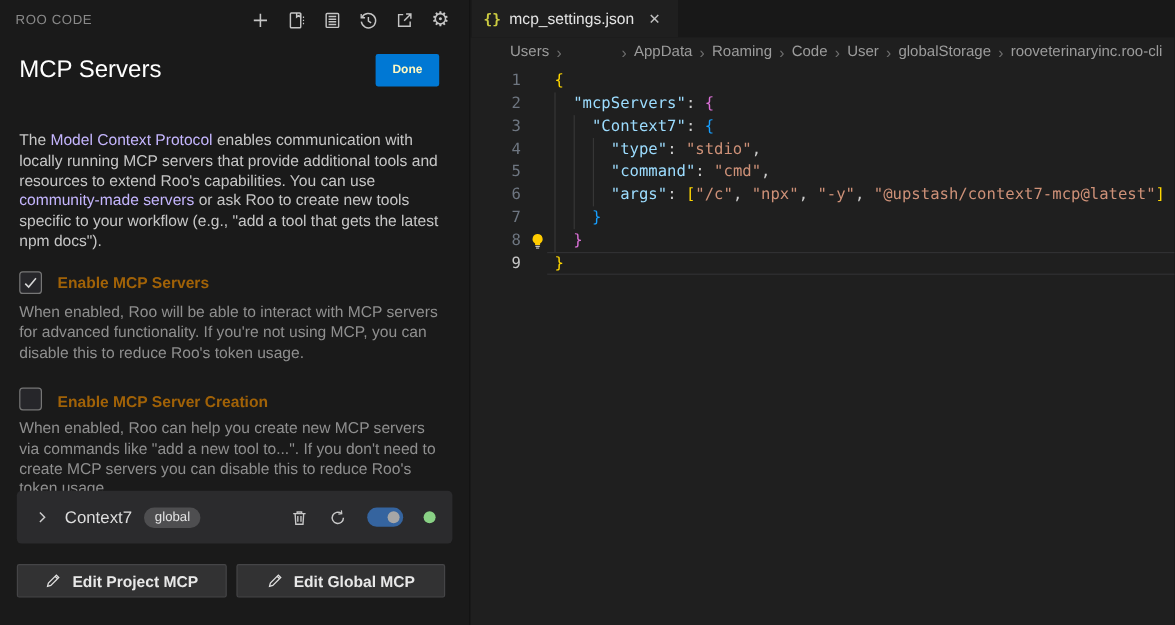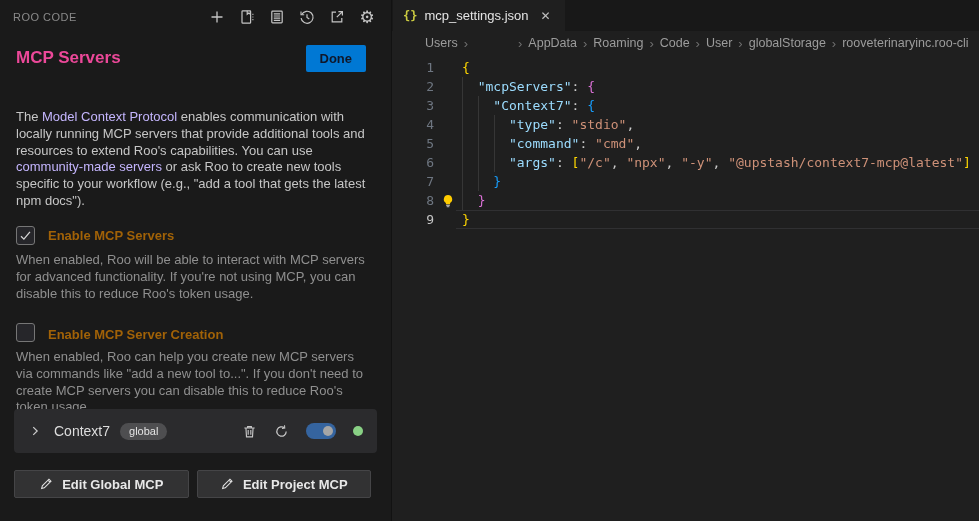--- a/index.html
+++ b/index.html
@@ -11,22 +11,22 @@
   }
   
   .panel { position:absolute; left:0; top:0; width:391px; height:521px; background:#1a1a1a; }
   .panel-header { position:absolute; left:0; top:0; width:100%; height:34px; display:flex; align-items:center; padding:0 13px; }
   .panel-title { font-size:11px; letter-spacing:.5px; color:#8a8a8a; }
   .hdr-icons { margin-left:auto; display:flex; align-items:center; gap:8px; }
   .icon-btn { width:22px; height:22px; display:flex; align-items:center; justify-content:center; border-radius:4px; color:#c5c5c5; cursor:pointer; }
   .icon-btn svg { display:block; }
   .gear-glyph { font-size:17px; line-height:1; color:#c5c5c5; font-family:"DejaVu Sans", sans-serif; }
   .titlebar { position:absolute; left:0; top:42px; width:100%; height:32px; display:flex; align-items:center; padding:0 25px 0 16px; }
-  .page-title { font-size:17px; font-weight:bold; color:#ec4899; }
-  .done-btn { margin-left:auto; background:#0078d4; color:#0f172a; font-size:13px; font-weight:bold; border:none; border-radius:2px; padding:5px 14px; height:27px; cursor:pointer; font-family:inherit; }
+  .page-title { font-size:20px; font-weight:normal; color:#ffffff; }
+  .done-btn { margin-left:auto; background:#0078d4; color:#fef9c3; font-size:10px; font-weight:bold; border:none; border-radius:2px; padding:5px 14px; height:27px; cursor:pointer; font-family:inherit; }
   .intro { position:absolute; left:16px; top:109px; width:363px; font-size:13px; line-height:16.8px; color:#c6c6c6; }
   .intro a { color:#c4b5fd; text-decoration:none; cursor:pointer; }
   .setting-row { position:absolute; left:16px; display:flex; align-items:center; }
   .setting-row.first { top:226px; }
   .setting-row.second { top:323px;align-items:flex-end; }
   .checkbox { width:19px; height:19px; border:1px solid #767676; border-radius:3px; background:#26262a; display:flex; align-items:center; justify-content:center; cursor:pointer; flex:none; }
   .checkbox svg { display:none; }
   .checkbox.checked svg { display:block; }
   .setting-label { margin-left:13px; font-size:13px; font-weight:bold; color:#a16207; }
   .setting-desc { position:absolute; left:16px; width:358px; font-size:13px; line-height:16.8px; color:#8f8f8f; }
@@ -167,27 +167,27 @@
           </span>
         <span class="status-dot"></span>
       </span>
     </div>
 
     <div class="btn-row">
       <button class="mcp-btn">
         <svg width="14" height="14" viewBox="0 0 16 16" fill="none" stroke="#e0e0e0" stroke-width="1.2">
             <path d="M3 13.2l.8-3.1 7.6-7.6 2.3 2.3-7.6 7.6-3.1.8zM10.2 3.7l2.3 2.3"></path>
           </svg>
-        <span>Edit Global MCP</span>
+        <span>Edit Project MCP</span>
       </button>
       <button class="mcp-btn">
         <svg width="14" height="14" viewBox="0 0 16 16" fill="none" stroke="#e0e0e0" stroke-width="1.2">
             <path d="M3 13.2l.8-3.1 7.6-7.6 2.3 2.3-7.6 7.6-3.1.8zM10.2 3.7l2.3 2.3"></path>
           </svg>
-        <span>Edit Project MCP</span>
+        <span>Edit Global MCP</span>
       </button>
     </div>
   </div>
 
   <div class="editor">
     <div class="tabbar">
       <div class="tab">
         <span class="json-icon">{}</span>
         <span class="tab-name">mcp_settings.json</span>
         <span class="tab-close">✕</span>

